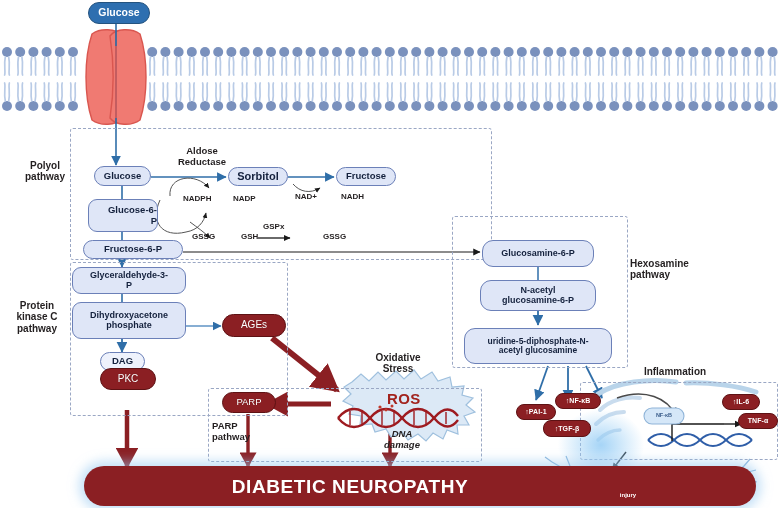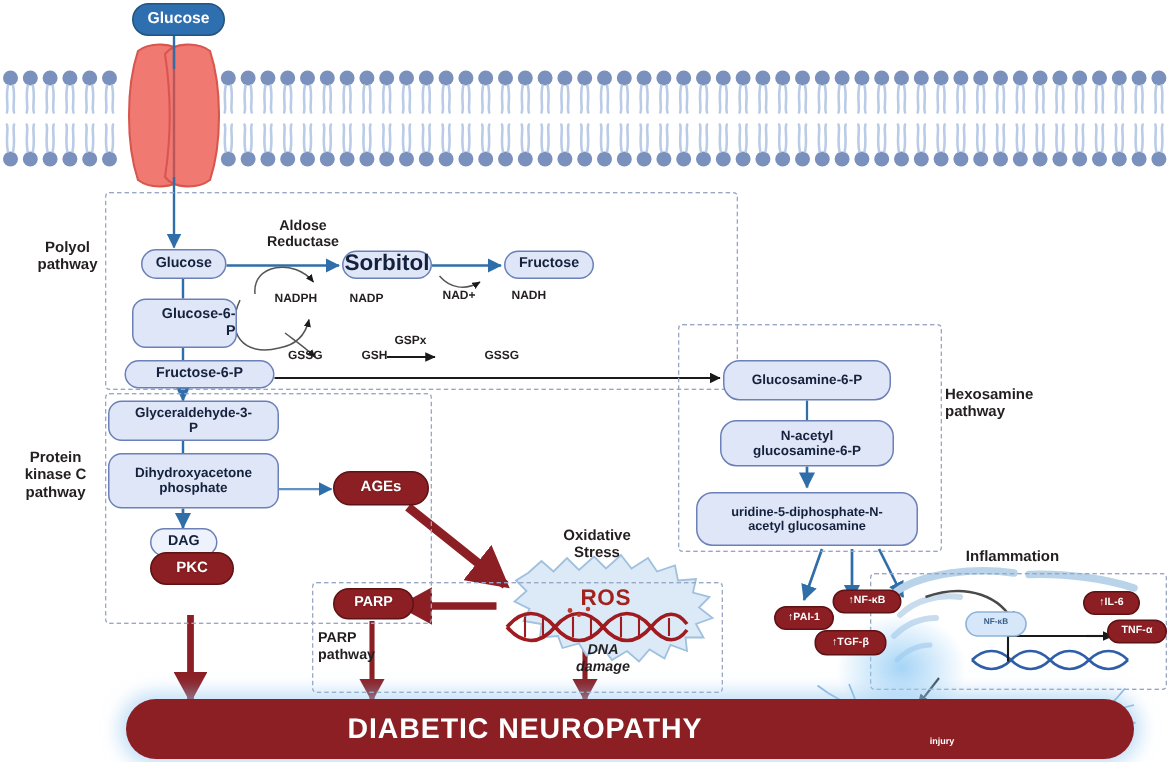--- a/index.html
+++ b/index.html
@@ -37,21 +37,21 @@
     background:#2e6fb0;
     border:1.4px solid #24537f;
     color:#ffffff;
     font-weight:bold;
     border-radius:12px;
   }
   .red-pill{
     background:#8b1f23;
     border:1.4px solid #5e1214;
     color:#ffffff;
-    font-weight:bold;
+    font-weight:normal;
     border-radius:13px;
     text-shadow:0 0 1px rgba(0,0,0,.35);
   }
   .red-badge{
     background:#8b1f23;
     border:1.2px solid #5e1214;
     color:#ffffff;
     font-weight:bold;
     border-radius:8px;
     font-size:7px;
@@ -629,21 +629,21 @@
 
   <div class="node blue-node" style="left:88px;top:199px;width:70px;height:33px;font-size:9.5px;flex-direction:column;align-items:flex-end;">
     <span>Glucose-6-</span>
     <span>P</span>
   </div>
 
   <div class="node blue-node" style="left:83px;top:240px;width:100px;height:19px;font-size:9.5px;border-radius:10px;">
     <span>Fructose-6-P</span>
   </div>
 
-  <div class="node blue-node" style="left:228px;top:167px;width:60px;height:19px;font-size:15px;border-radius:10px;">
+  <div class="node blue-node" style="left:228px;top:167px;width:60px;height:19px;font-size:11px;border-radius:10px;">
     <span>Sorbitol</span>
   </div>
 
   <div class="node blue-node" style="left:336px;top:167px;width:60px;height:19px;font-size:9.5px;border-radius:10px;">
     <span>Fructose</span>
   </div>
 
   <div class="node blue-node" style="left:72px;top:267px;width:114px;height:27px;font-size:9px;flex-direction:column;">
     <span>Glyceraldehyde-3-</span>
     <span>P</span>

